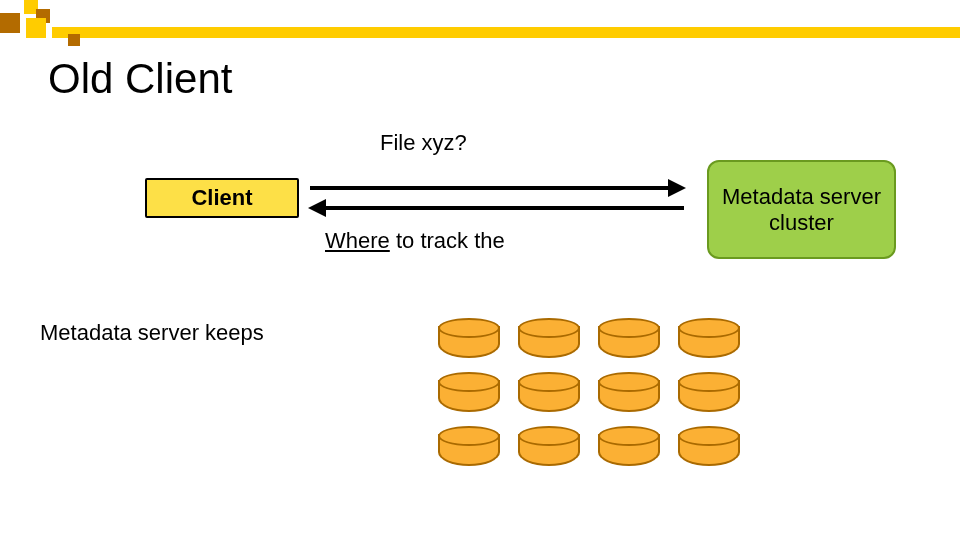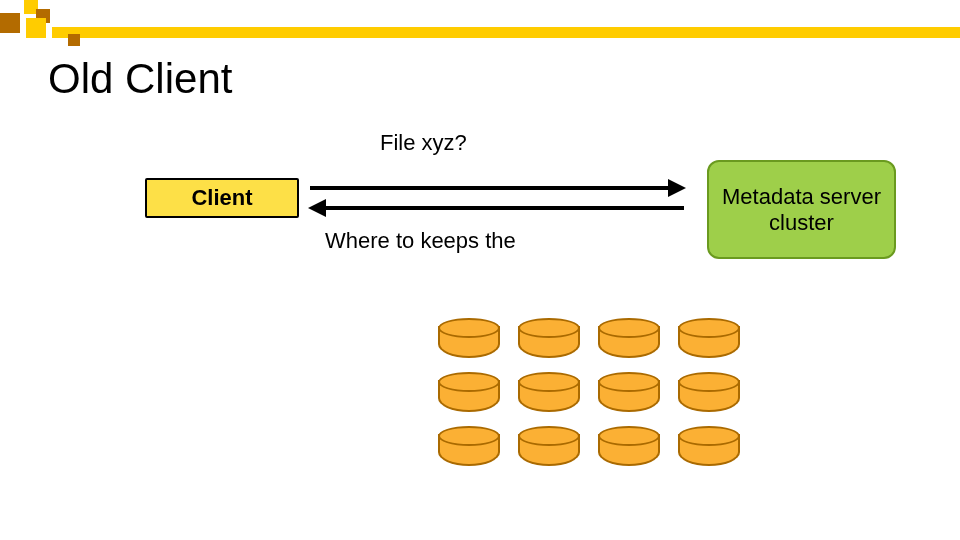--- a/index.html
+++ b/index.html
@@ -149,26 +149,26 @@
   <span>Metadata server cluster</span>
 </div>
 
 <div class="arrow-line" style="left:310px; top:186px; width:360px;"></div>
 <div class="arrow-head-right" style="left:668px; top:179px;"></div>
 
 <div class="arrow-line" style="left:324px; top:206px; width:360px;"></div>
 <div class="arrow-head-left" style="left:308px; top:199px;"></div>
 
 <div class="label" style="left:325px; top:228px;">
-  <span style="">Where</span>
-  <span> to keeps the</span><br>
+  <span style="text-decoration:underline;">Where</span>
+  <span> to track the</span><br>
 </div>
 
 <div class="label" style="left:40px; top:320px; font-weight:400;">
-  <br>
+  <span>Metadata server keeps</span><br>
   <br>
 </div>
 
 <div class="containers">
     <div class="crow">
       <div class="cyl">
         <div class="body"></div>
         <div class="top"></div>
       </div>
       <div class="cyl">

